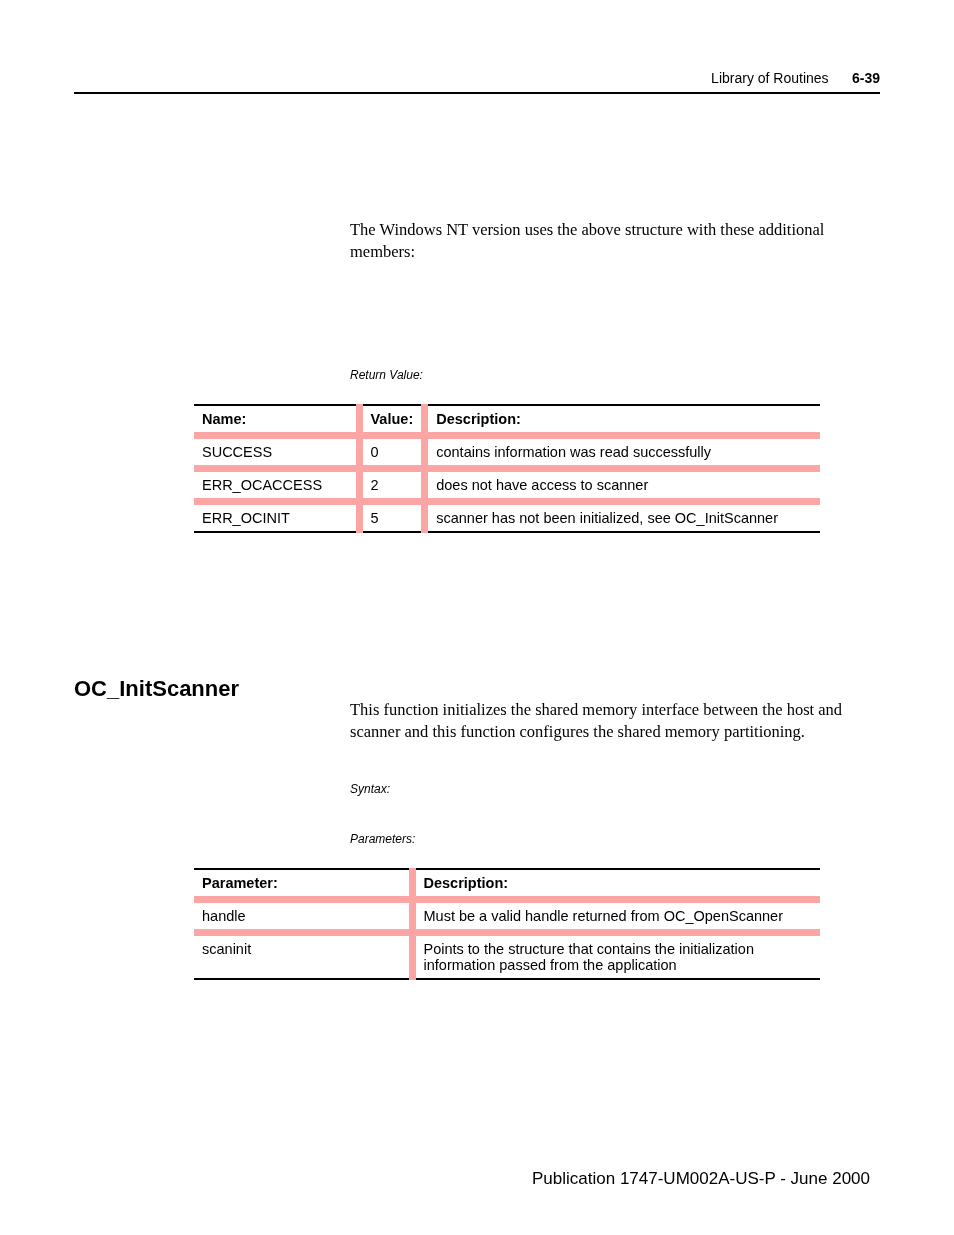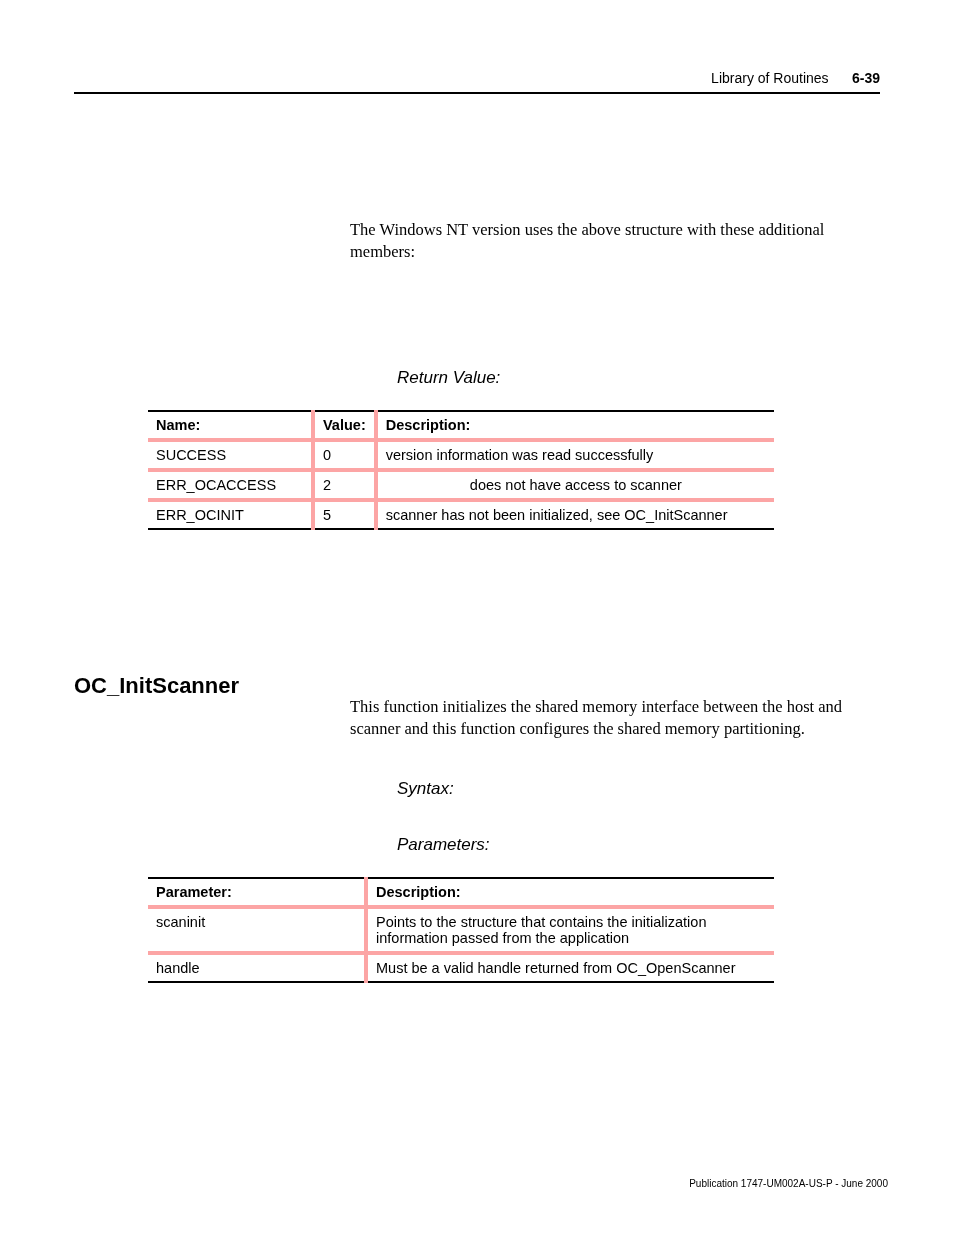--- a/index.html
+++ b/index.html
@@ -29,47 +29,46 @@
     padding-top: 108px;
   }
   .body-serif {
     font-family: Liberation Serif, serif;
     font-size: 16.5px;
     line-height: 1.35;
   }
   .subhead-italic {
     font-family: "Helvetica Neue", Helvetica, Arial, sans-serif;
     font-style: italic;
-    font-size: 17px;
-    margin-left: 47px;
+    font-size: 12px;
   }
   .block-table {
-    margin-left: 74px;
+    margin-left: 120px;
     margin-right: 0;
   }
   table {
     border-collapse: collapse;
     width: 626px;
     font-family: "Helvetica Neue", Helvetica, Arial, sans-serif;
     font-size: 14.5px;
   }
   table.t1 { width: 626px; }
   table.t2 { width: 626px; }
   th, td {
-    border: 4px solid #fca5a5;
+    border: 7px solid #fca5a5;
     padding: 5px 8px;
     text-align: left;
     vertical-align: top;
   }
   th {
     font-weight: 700;
     border-top: 2px solid #000;
   }
   tr:last-child td { border-bottom: 2px solid #000; }
-  td.centered { text-align: center; }
+  td.centered { }
   table tr th:first-child,
   table tr td:first-child { border-left: none; }
   table tr th:last-child,
   table tr td:last-child { border-right: none; }
   .twocol {
     position: relative;
     padding-top: 150px;
   }
   .side-heading {
     position: absolute;
@@ -77,24 +76,24 @@
     top: 143px;
     font-family: "Helvetica Neue", Helvetica, Arial, sans-serif;
     font-weight: 700;
     font-size: 22px;
   }
   .rightcol {
     margin-left: 276px;
   }
   .footer {
     position: absolute;
-    right: 66px;
+    right: 84px;
     bottom: 46px;
     font-family: "Helvetica Neue", Helvetica, Arial, sans-serif;
-    font-size: 10px;
+    font-size: 17px;
     text-align: right;
   }
   .gap-sm { height: 22px; }
   .gap-md { height: 36px; }
   .gap-lg { height: 88px; }
 </style>
 </head>
 <body>
 
 <div class="page">
@@ -126,21 +125,21 @@
         <tr>
           <th>Name:</th>
           <th>Value:</th>
           <th>Description:</th>
         </tr>
       </thead>
       <tbody>
         <tr>
           <td>SUCCESS</td>
           <td>0</td>
-          <td>version information was read successfully</td>
+          <td>contains information was read successfully</td>
         </tr>
         <tr>
           <td>ERR_OCACCESS</td>
           <td>2</td>
           <td class="centered">does not have access to scanner</td>
         </tr>
         <tr>
           <td>ERR_OCINIT</td>
           <td>5</td>
           <td>scanner has not been initialized, see OC_InitScanner</td>
@@ -170,26 +169,26 @@
         <col>
       </colgroup>
       <thead>
         <tr>
           <th>Parameter:</th>
           <th>Description:</th>
         </tr>
       </thead>
       <tbody>
         <tr>
+          <td>handle</td>
+          <td>Must be a valid handle returned from OC_OpenScanner</td>
+        </tr>
+        <tr>
           <td>scaninit</td>
           <td>Points to the structure that contains the initialization information passed from the application</td>
-        </tr>
-        <tr>
-          <td>handle</td>
-          <td>Must be a valid handle returned from OC_OpenScanner</td>
         </tr>
       </tbody>
     </table>
   </div>
 
   <div class="footer">Publication 1747-UM002A-US-P - June 2000</div>
 
 </div>
 
 </body></html>

